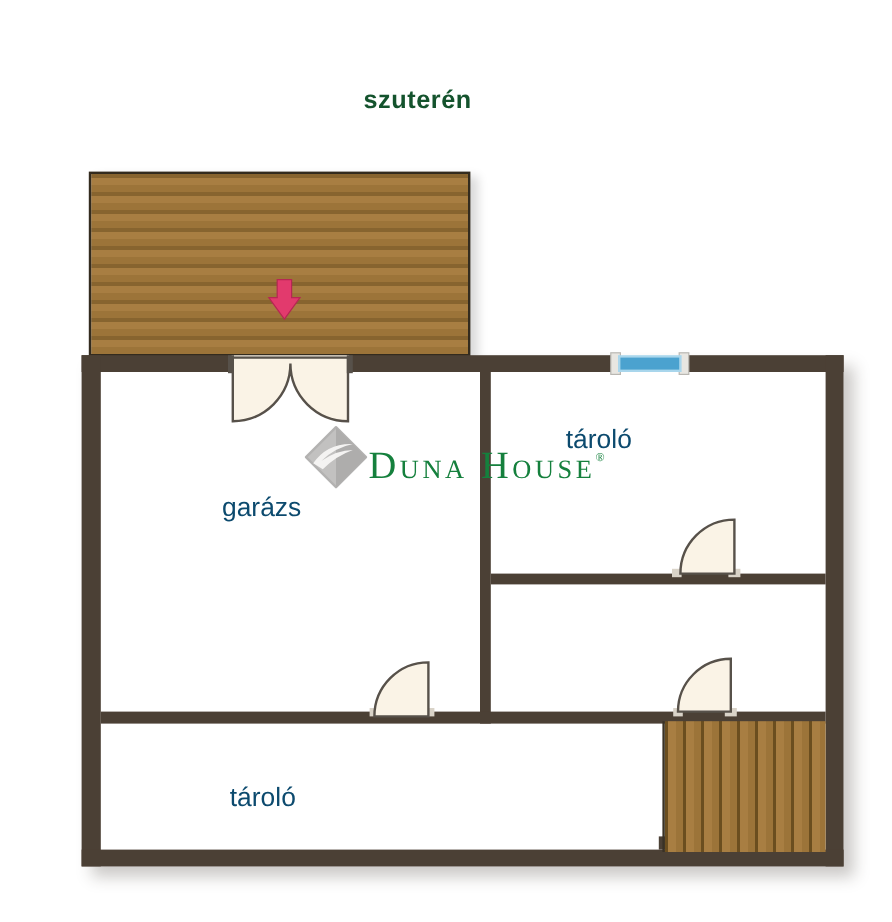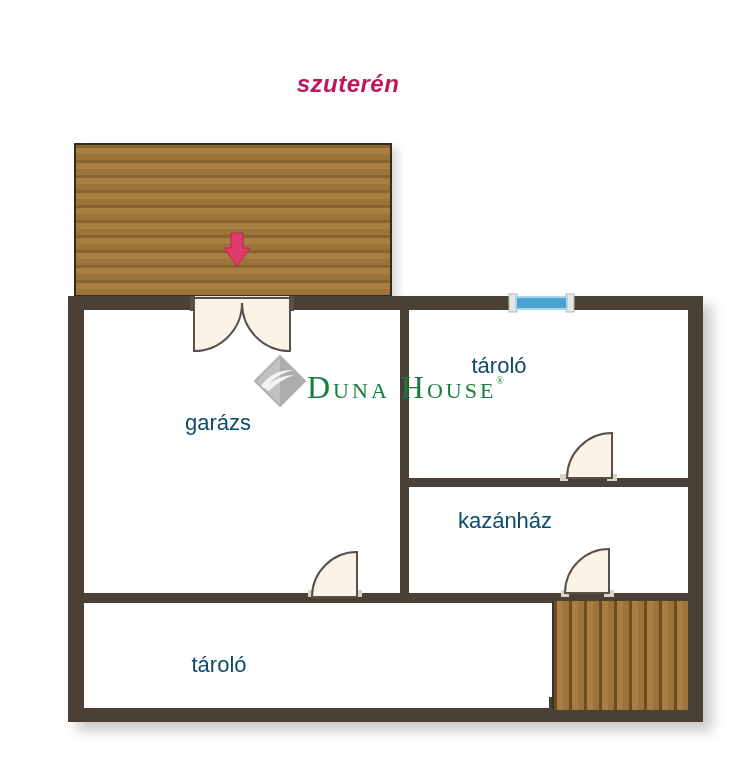--- a/index.html
+++ b/index.html
@@ -2,21 +2,21 @@
 <html><head>
 <meta charset="utf-8">
 <style>
   html,body{margin:0;padding:0;background:#ffffff;}
   .stage{
     position:relative;width:743px;height:768px;background:#ffffff;overflow:hidden;
     font-family:"Liberation Sans",sans-serif;
   }
   .title{
     position:absolute;left:348px;top:84px;transform:translate(-50%,-50%);
-    font-size:24px;font-weight:700;color:#be185d;letter-spacing:.5px;white-space:nowrap;font-style:italic;
+    font-size:21px;font-weight:700;color:#14532d;letter-spacing:.5px;white-space:nowrap;
   }
   .room-label{
     position:absolute;transform:translate(-50%,-50%);
     font-size:22px;font-weight:400;color:#0c4a6e;white-space:nowrap;
   }
   
   .plan-shadow{
     position:absolute;left:68px;top:296px;width:635px;height:426px;
     box-shadow:9px 9px 12px rgba(50,42,34,.25);
   }
@@ -98,16 +98,15 @@
       <path d="M 280 356 L 305 381 L 280 406 L 255 381 Z" fill="#c2c1c0" stroke="#b3b2b1" stroke-width="2" stroke-linejoin="round"></path>
       <path d="M 280 356 L 305 381 L 280 406 Z" fill="#aeadac"></path>
       <path d="M 261 386 Q 273 369 294 370 Q 279 373 268 384 Q 281 375 294 375 Q 280 380 269 391 Z" fill="#f4f3f2"></path>
     </g>
   </svg>
 
   <div class="watermark-text"><span>Duna House</span><sup>®</sup></div>
 
   <div class="room-label" style="left:218px;top:423px;">garázs</div>
   <div class="room-label" style="left:499px;top:366px;">tároló</div>
-  <div class="room-label" style="left:505px;top:521px;">kazánház</div>
   <div class="room-label" style="left:219px;top:665px;">tároló</div>
 
 </div>
 
 </body></html>

